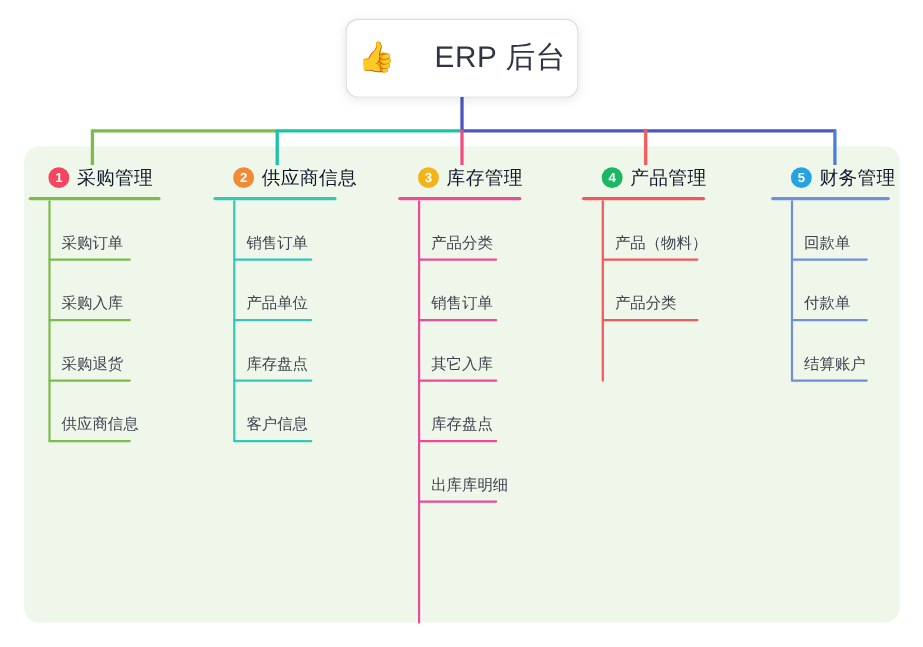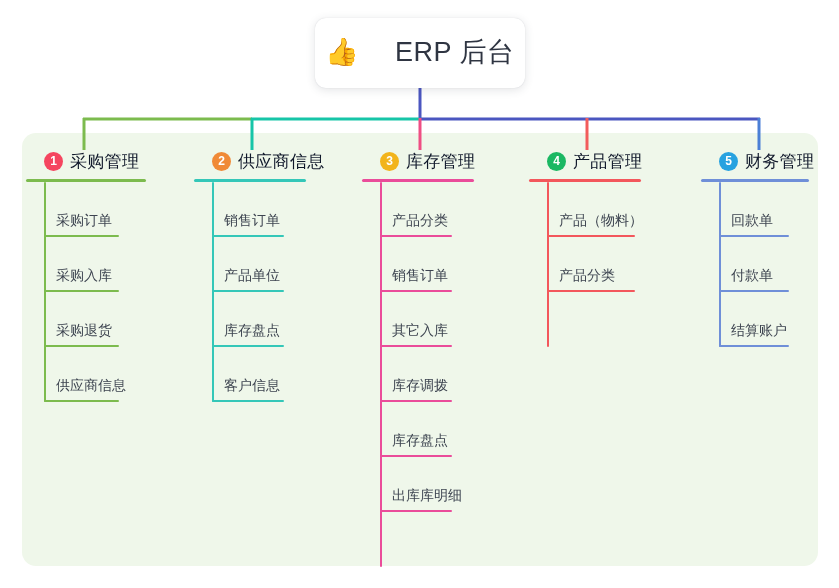--- a/index.html
+++ b/index.html
@@ -243,24 +243,20 @@
           </div>
           <div class="leaf">
             <div class="leaf-label">销售订单</div>
             <div class="leaf-rule" style="width: 72px; background: rgb(234, 76, 154);"></div>
           </div>
           <div class="leaf">
             <div class="leaf-label">其它入库</div>
             <div class="leaf-rule" style="width: 72px; background: rgb(234, 76, 154);"></div>
           </div>
           <div class="leaf">
-            <div class="leaf-label">库存调拨</div>
-            <div class="leaf-rule" style="width: 72px; background: rgb(234, 76, 154);"></div>
-          </div>
-          <div class="leaf">
             <div class="leaf-label">库存盘点</div>
             <div class="leaf-rule" style="width: 72px; background: rgb(234, 76, 154);"></div>
           </div>
           <div class="leaf">
             <div class="leaf-label">出库库明细</div>
             <div class="leaf-rule" style="width: 72px; background: rgb(234, 76, 154);"></div>
           </div>
         </div>
       </div>
       <div class="column" style="left: 529px; top: 148px;">

